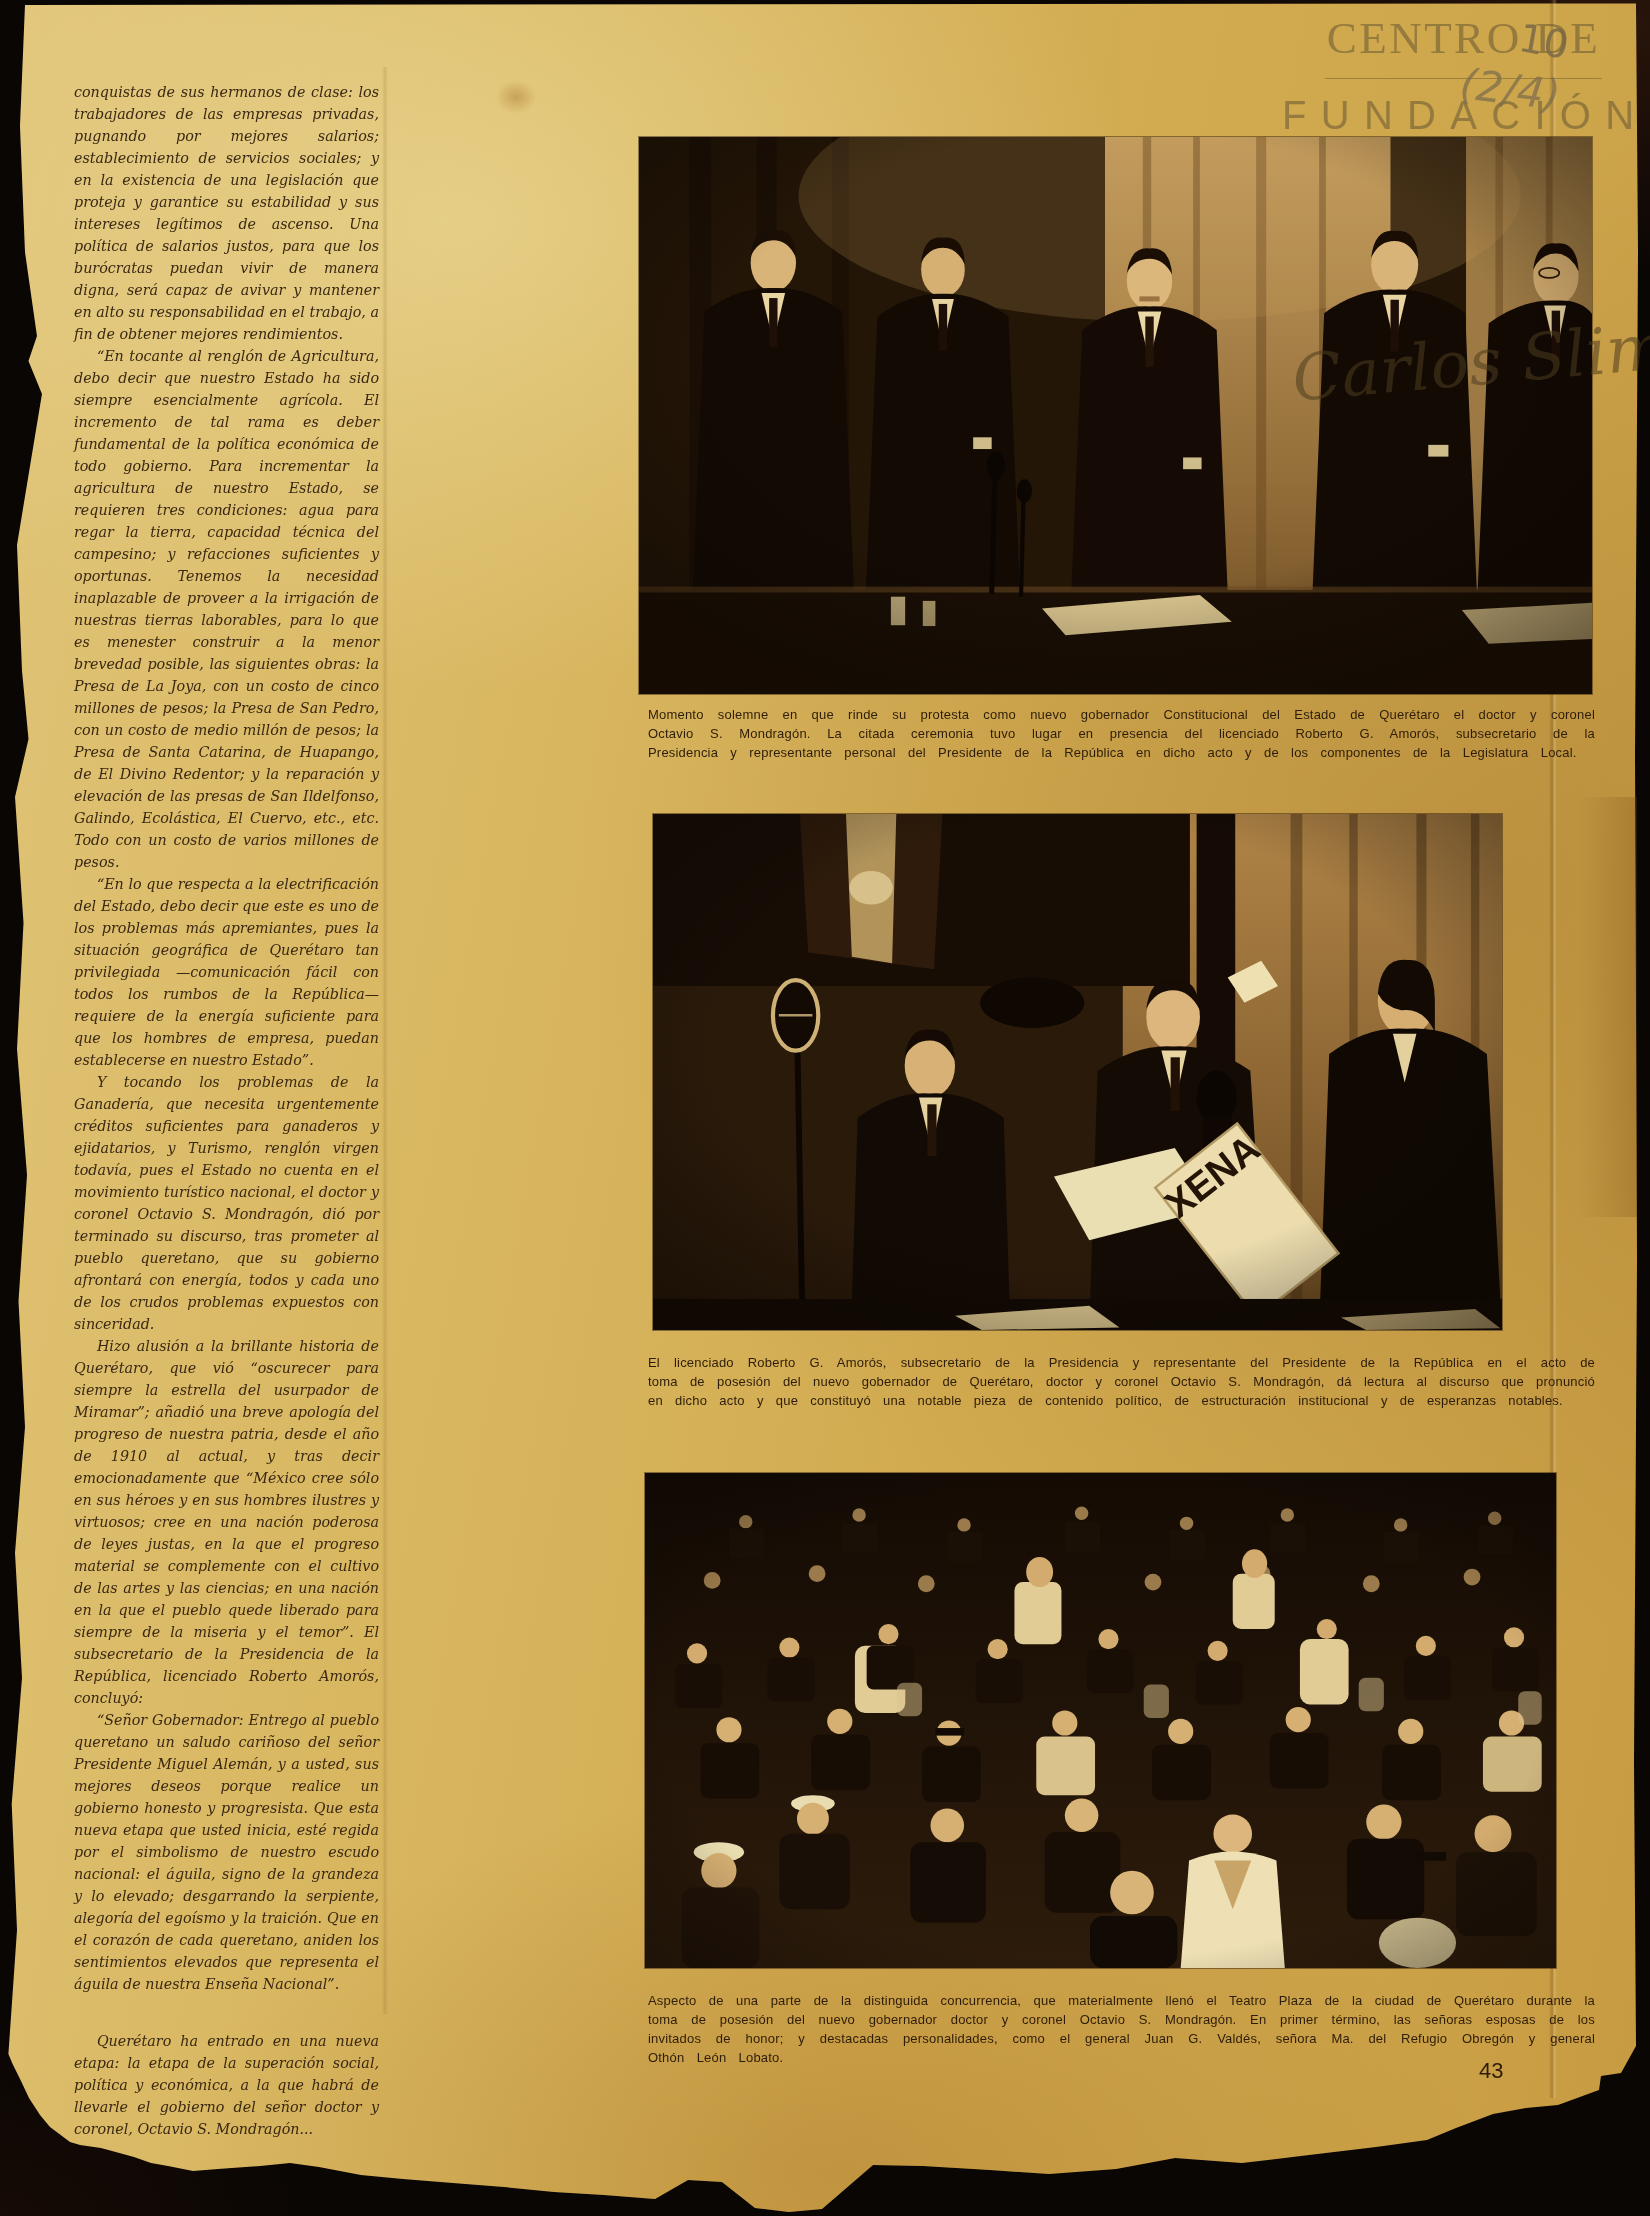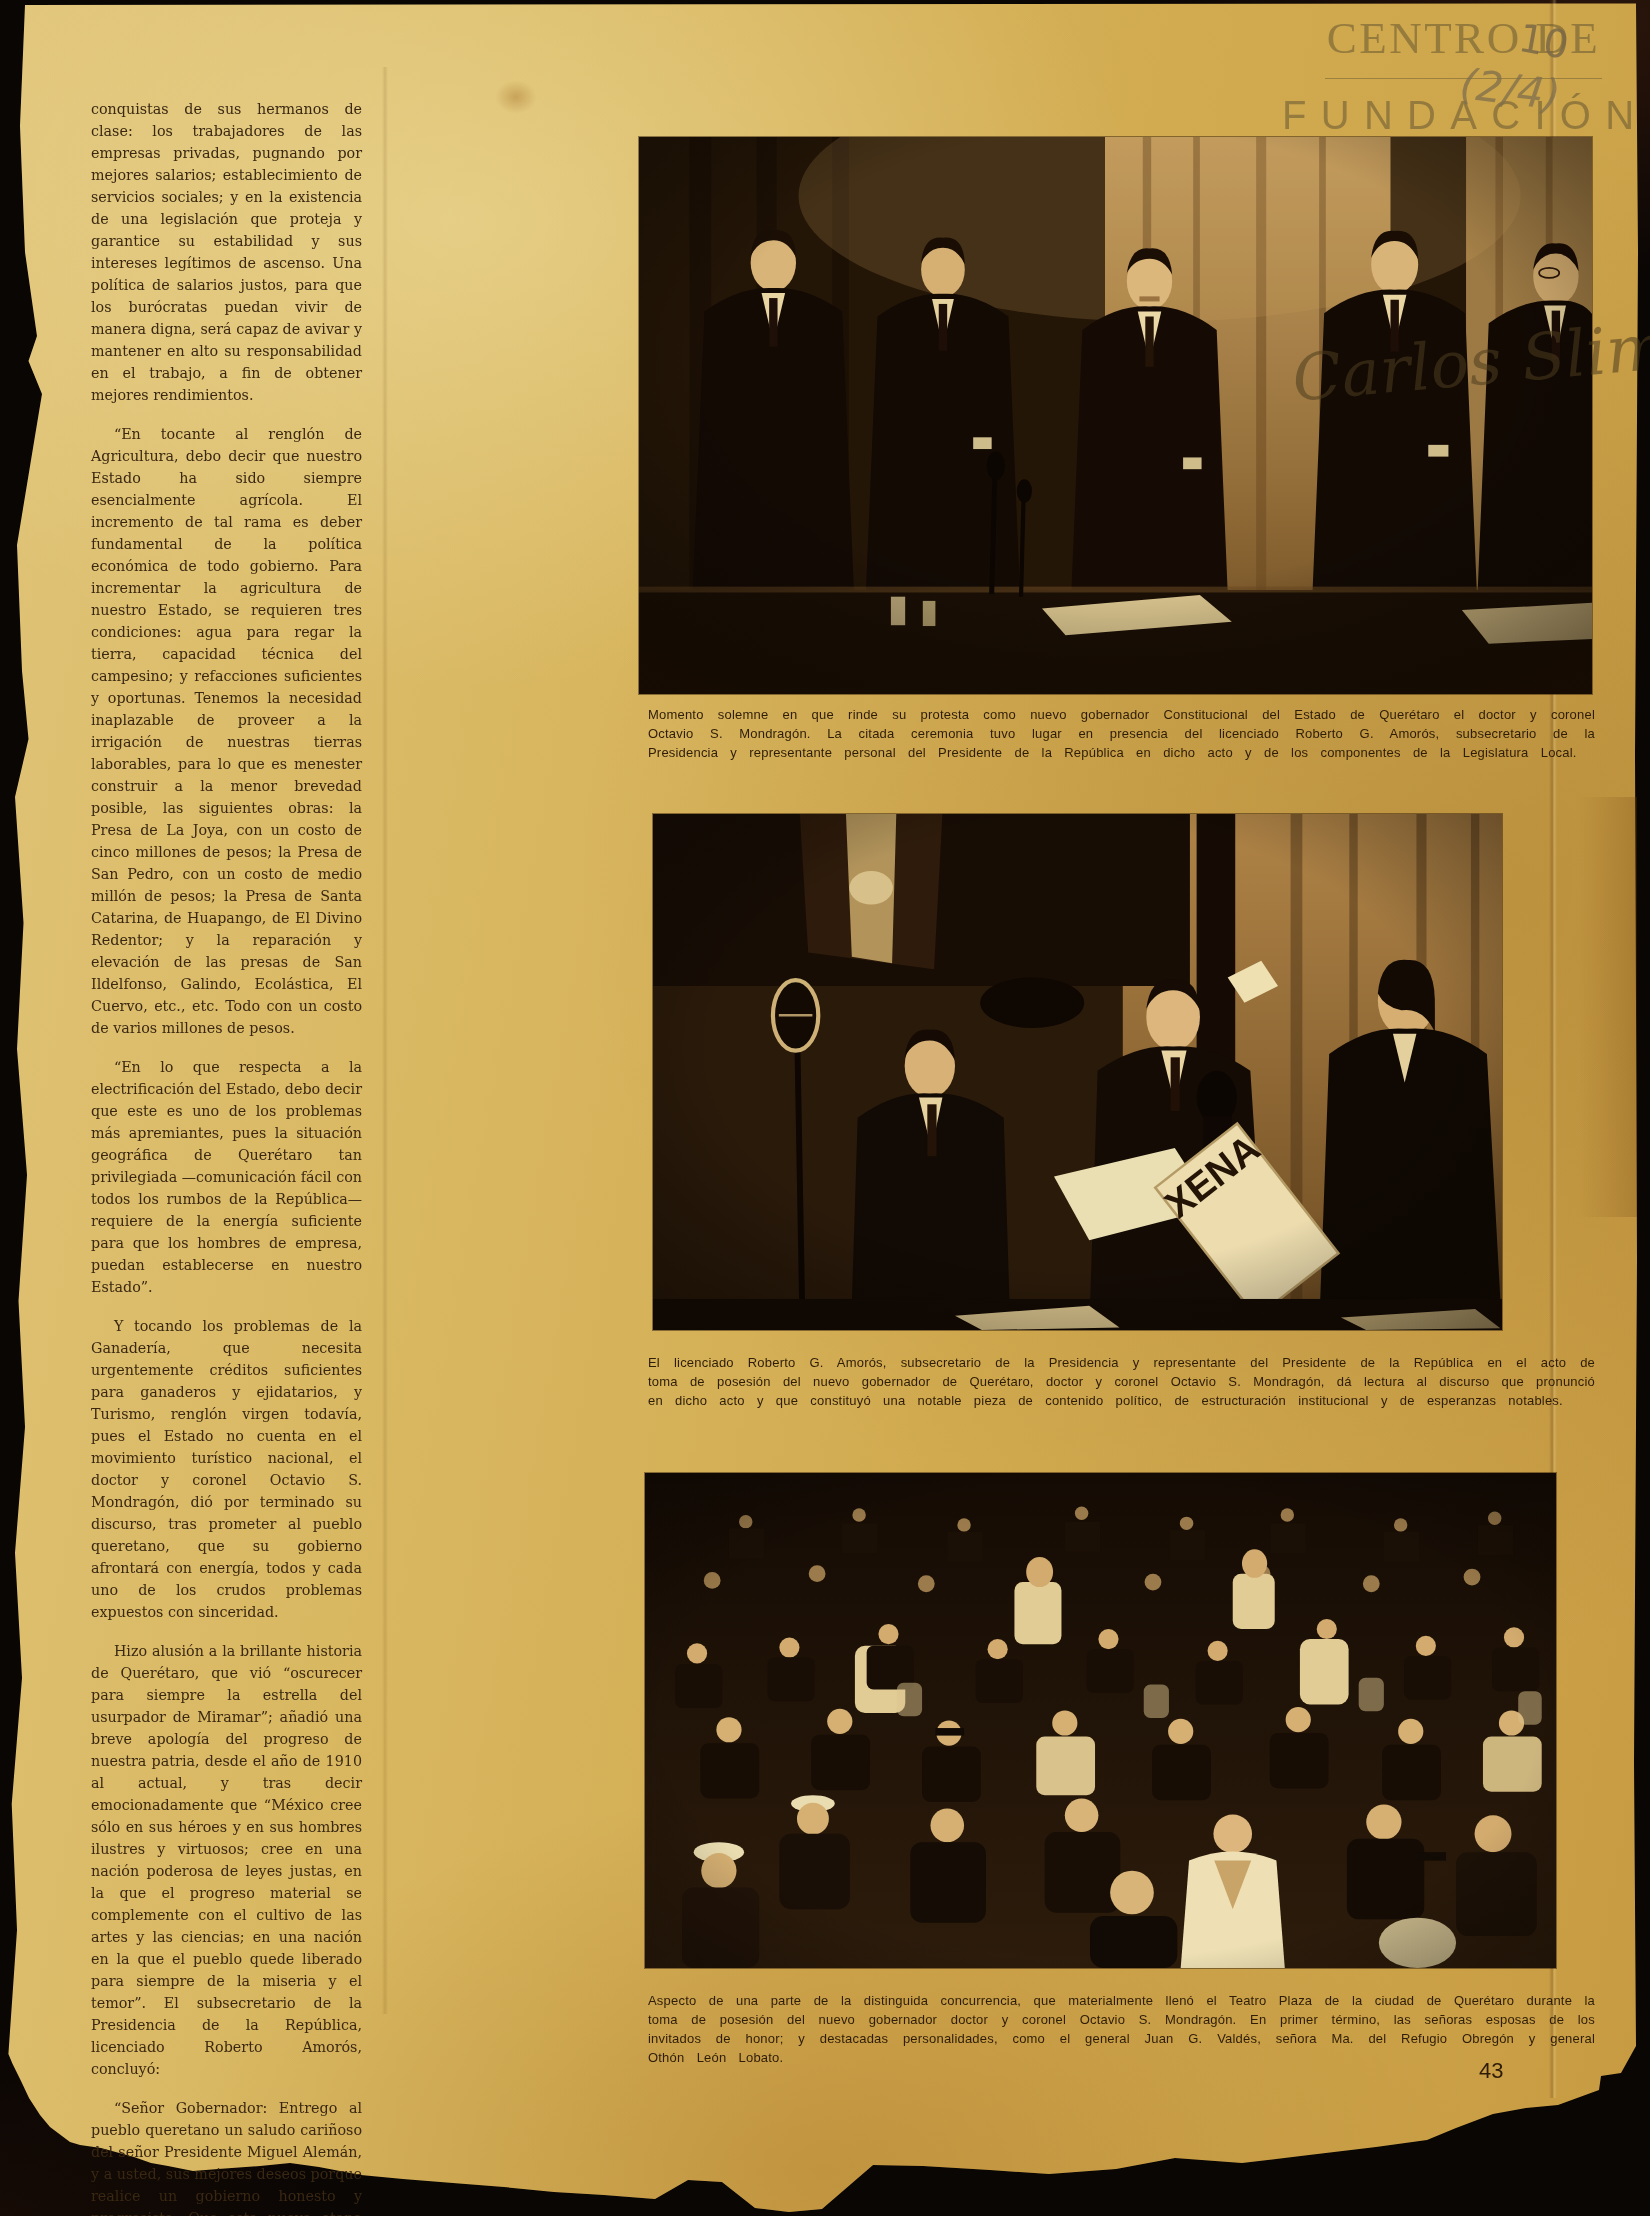--- a/index.html
+++ b/index.html
@@ -28,21 +28,21 @@
     background:linear-gradient(90deg,rgba(0,0,0,0) 0%,rgba(92,56,14,0.30) 40%,rgba(235,210,145,0.30) 65%,rgba(0,0,0,0) 100%);}
   .crease-left{position:absolute;left:382px;top:67px;width:5.9px;height:1947px;
     background:linear-gradient(90deg,rgba(0,0,0,0),rgba(92,56,14,0.14),rgba(0,0,0,0));}
   .stain1{position:absolute;left:495px;top:80px;width:42px;height:34px;border-radius:50%;
     background:radial-gradient(rgba(150,95,25,0.35),rgba(150,95,25,0) 70%);}
   .stain2{position:absolute;left:1578px;top:797px;width:59px;height:420px;
     background:linear-gradient(90deg,rgba(0,0,0,0),rgba(110,65,15,0.25));}
 
   .column{position:absolute;left:74px;top:81px;width:305px;color:#3a2812;
     font-size:14.3px;line-height:22px;text-align:justify;}
-  .column p{margin:17px;text-indent:1.6em;}
+  .column p{margin:0;text-indent:1.6em;font-style:italic;}
   .column p.first{text-indent:0;}
   .column p.gap{margin-top:35px;}
 
   .photo{position:absolute;outline:0.8px solid rgba(35,18,5,0.45);}
 
   .caption{position:absolute;font-family:"Liberation Sans", sans-serif;font-size:13px;
     line-height:19px;color:#2e1d08;text-align:justify;word-spacing:8.4px;letter-spacing:0.2px;}
 
   .watermark{position:absolute;left:1282px;top:8.4px;width:363px;text-align:center;
     font-family:"Liberation Serif", serif;color:rgba(96,82,46,0.52);z-index:6;}

